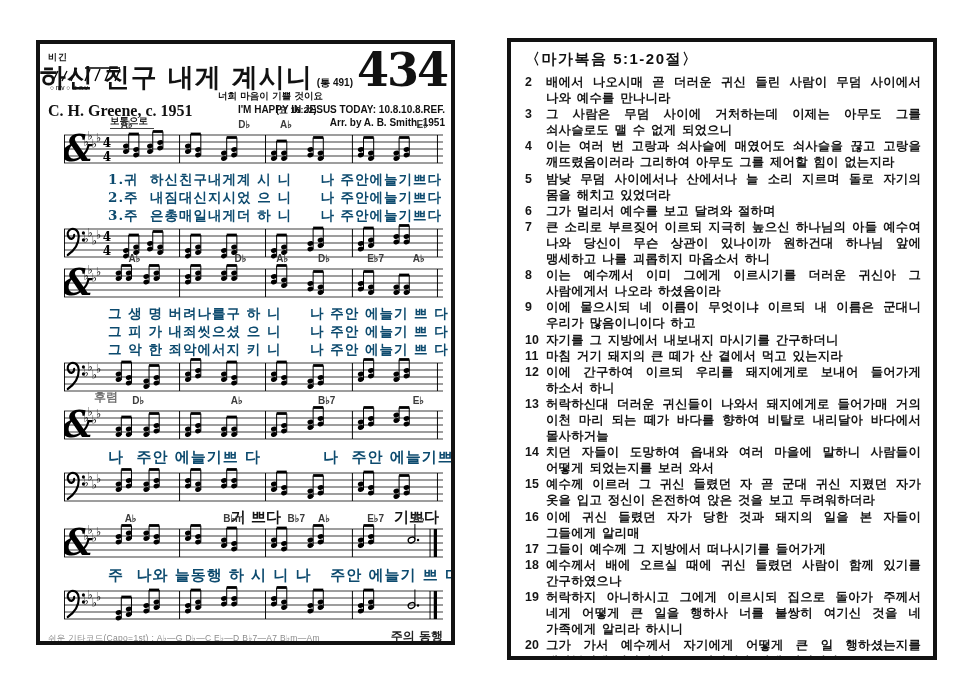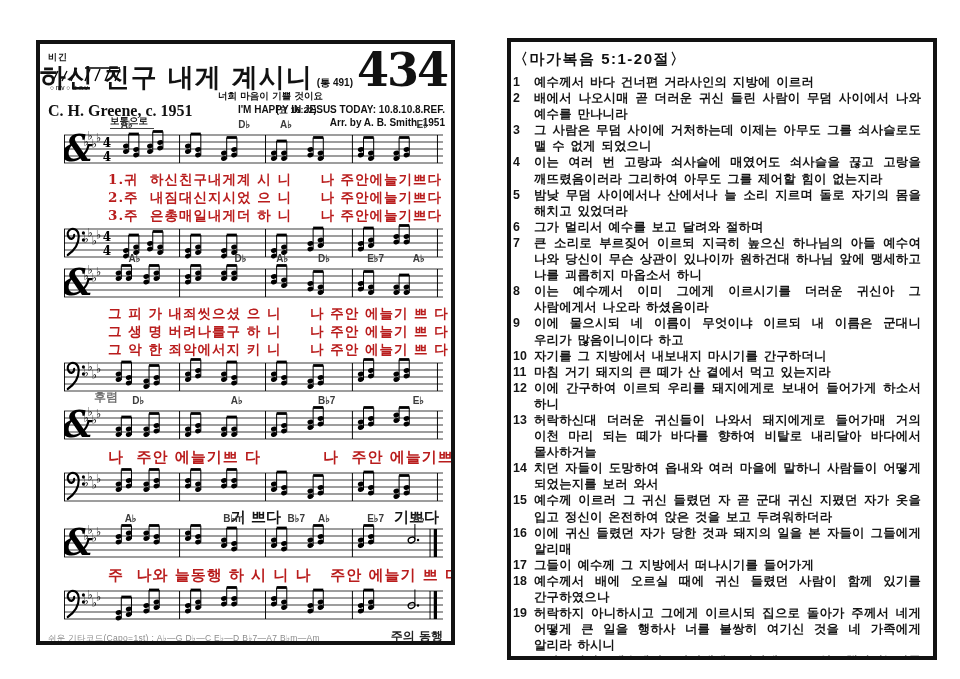--- a/index.html
+++ b/index.html
@@ -1,21 +1,21 @@
 <!DOCTYPE html>
 <html><head>
 <meta charset="utf-8">
 <style>
   html,body{margin:0;padding:0}
   body{width:960px;height:679px;background:#ffffff;position:relative;
        font-family:"Liberation Sans",sans-serif;color:#111}
   .page{position:absolute;background:#fff;border:4px solid #121212;box-sizing:border-box}
   #left-page{left:36px;top:40px;width:419px;height:605px;overflow:hidden}
   #right-page{left:507px;top:38px;width:430px;height:622px;overflow:hidden;
-              padding:6px 12px 4px 2px}
+              padding:6px 12px 4px 14px}
 
   
   .strum-block{position:absolute;top:7px;left:8px}
   .strum-label{font-size:9px;font-weight:bold;letter-spacing:1px}
   .composer{position:absolute;top:58px;left:8px;font-size:16px;font-weight:bold;
             font-family:"Liberation Serif",serif}
   .title-row{position:absolute;top:6px;left:0;right:4px;display:flex;
              justify-content:flex-end;align-items:baseline;gap:4px;white-space:nowrap}
   .hymn-title{font-family:"DejaVu Serif",serif;font-weight:bold;font-size:26px;letter-spacing:1px}
   .title-ref{font-size:10px;font-weight:bold}
@@ -33,21 +33,21 @@
   .chord-row span.chord{position:absolute;bottom:0}
   .tempo-mark{position:absolute;left:46px;bottom:1px;font-size:9.5px;font-weight:bold;
               color:#222;border-bottom:1px solid #444;padding:0 6px 0 0;
               font-family:"DejaVu Serif",serif}
   .chorus-label{position:absolute;left:30px;bottom:0;font-size:12px;font-weight:bold;
                 font-family:"DejaVu Serif",serif;color:#737373}
   .staff{height:40px;width:100%}
   .staff svg{display:block;width:100%;height:40px}
   .lyrics{padding-left:44px}
   .lyric-line{white-space:pre;font-weight:bold;font-family:"DejaVu Serif",serif;
-              color:#b91c1c}
+              color:#0c4a6e}
   .echo-row{position:relative;height:18px;font-weight:bold;font-size:15px;
             font-family:"DejaVu Serif",serif}
   .echo-left{position:absolute;left:44%}
   .echo-right{position:absolute;right:4px}
 
   
   .hymn-footer{position:absolute;left:8px;right:8px;top:584px;display:flex;
                justify-content:space-between;align-items:flex-end}
   .guitar-chords{font-size:8.5px;color:#8a8a8a;letter-spacing:0.3px}
   .theme-label{font-size:12px;font-weight:bold;color:#222;
@@ -340,22 +340,22 @@
             <ellipse cx="359.5" cy="23" rx="3.2" ry="2.3" transform="rotate(-20 359.5 23)"></ellipse>
             <ellipse cx="359.5" cy="28.5" rx="3.2" ry="2.3" transform="rotate(-20 359.5 28.5)"></ellipse>
             <line x1="362.5" y1="11" x2="362.5" y2="29" stroke="#000" stroke-width="1.1"></line>
             <ellipse cx="370.5" cy="23" rx="3.2" ry="2.3" transform="rotate(-20 370.5 23)"></ellipse>
             <ellipse cx="370.5" cy="28.5" rx="3.2" ry="2.3" transform="rotate(-20 370.5 28.5)"></ellipse>
             <line x1="373.5" y1="11" x2="373.5" y2="29" stroke="#000" stroke-width="1.1"></line>
             <line x1="362.5" y1="11" x2="373.5" y2="11" stroke="#000" stroke-width="2.8"></line>
           </svg>
         </div>
         <div class="lyrics">
+          <div class="lyric-line" style="font-size: 13.5px; line-height: 18px; letter-spacing: 1px;">그 생 명 버려나를구 하 니     나 주안 에늘기 쁘 다</div>
           <div class="lyric-line" style="font-size: 13.5px; line-height: 18px; letter-spacing: 1px;">그 피 가 내죄씻으셨 으 니     나 주안 에늘기 쁘 다</div>
-          <div class="lyric-line" style="font-size: 13.5px; line-height: 18px; letter-spacing: 1px;">그 생 명 버려나를구 하 니     나 주안 에늘기 쁘 다</div>
           <div class="lyric-line" style="font-size: 13.5px; line-height: 18px; letter-spacing: 1px;">그 악 한 죄악에서지 키 니     나 주안 에늘기 쁘 다</div>
         </div>
         <div class="staff">
           <svg viewBox="0 0 410 40" preserveAspectRatio="none">
             <line x1="0" y1="5" x2="410" y2="5" stroke="#000" stroke-width="0.8"></line>
             <line x1="0" y1="12" x2="410" y2="12" stroke="#000" stroke-width="0.8"></line>
             <line x1="0" y1="19" x2="410" y2="19" stroke="#000" stroke-width="0.8"></line>
             <line x1="0" y1="26" x2="410" y2="26" stroke="#000" stroke-width="0.8"></line>
             <line x1="0" y1="33" x2="410" y2="33" stroke="#000" stroke-width="0.8"></line>
             <line x1="0.5" y1="5" x2="0.5" y2="33" stroke="#000" stroke-width="1"></line>
@@ -760,21 +760,20 @@
 
   <div class="hymn-footer">
     <span class="guitar-chords">쉬운 기타코드(Capo=1st) : A♭—G  D♭—C  E♭—D  B♭7—A7  B♭m—Am</span>
     <span class="theme-label">주의 동행</span>
   </div>
 </div>
 
 <div id="right-page" class="page">
   <div class="sc-title">〈마가복음  5:1-20절〉</div>
   <div id="verses">
-      <div class="verse"><span class="vnum">1</span><span>예수께서 바다 건너편 거라사인의 지방에 이르러</span></div>
       <div class="verse"><span class="vnum">2</span><span>배에서 나오시매 곧 더러운 귀신 들린 사람이 무덤 사이에서 나와 예수를 만나니라</span></div>
       <div class="verse"><span class="vnum">3</span><span>그 사람은 무덤 사이에 거처하는데 이제는 아무도 그를 쇠사슬로도 맬 수 없게 되었으니</span></div>
       <div class="verse"><span class="vnum">4</span><span>이는 여러 번 고랑과 쇠사슬에 매였어도 쇠사슬을 끊고 고랑을 깨뜨렸음이러라 그리하여 아무도 그를 제어할 힘이 없는지라</span></div>
       <div class="verse"><span class="vnum">5</span><span>밤낮 무덤 사이에서나 산에서나 늘 소리 지르며 돌로 자기의 몸을 해치고 있었더라</span></div>
       <div class="verse"><span class="vnum">6</span><span>그가 멀리서 예수를 보고 달려와 절하며</span></div>
       <div class="verse"><span class="vnum">7</span><span>큰 소리로 부르짖어 이르되 지극히 높으신 하나님의 아들 예수여 나와 당신이 무슨 상관이 있나이까 원하건대 하나님 앞에 맹세하고 나를 괴롭히지 마옵소서 하니</span></div>
       <div class="verse"><span class="vnum">8</span><span>이는 예수께서 이미 그에게 이르시기를 더러운 귀신아 그 사람에게서 나오라 하셨음이라</span></div>
       <div class="verse"><span class="vnum">9</span><span>이에 물으시되 네 이름이 무엇이냐 이르되 내 이름은 군대니 우리가 많음이니이다 하고</span></div>
       <div class="verse"><span class="vnum">10</span><span>자기를 그 지방에서 내보내지 마시기를 간구하더니</span></div>
       <div class="verse"><span class="vnum">11</span><span>마침 거기 돼지의 큰 떼가 산 곁에서 먹고 있는지라</span></div>

